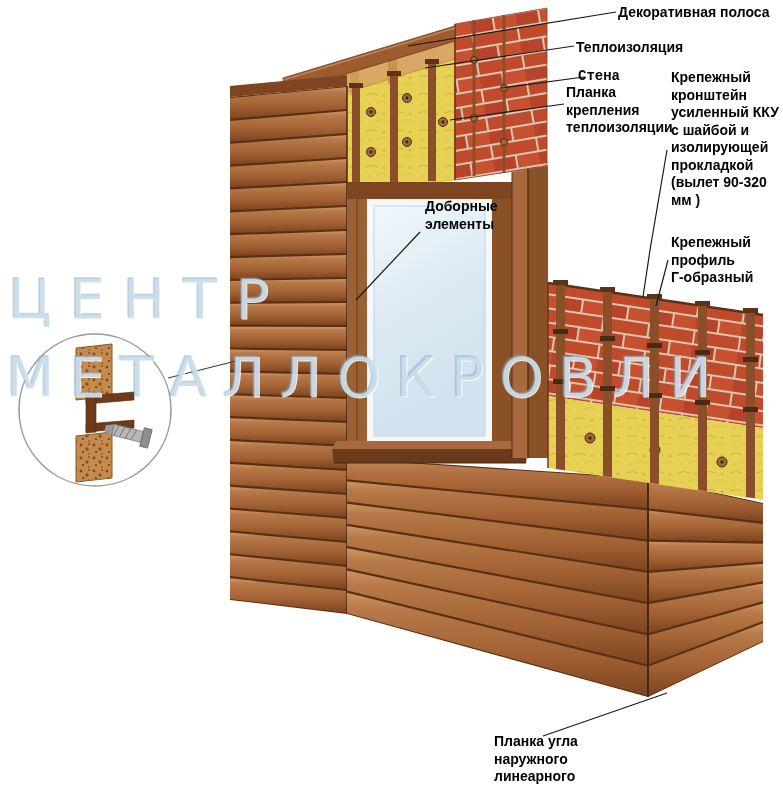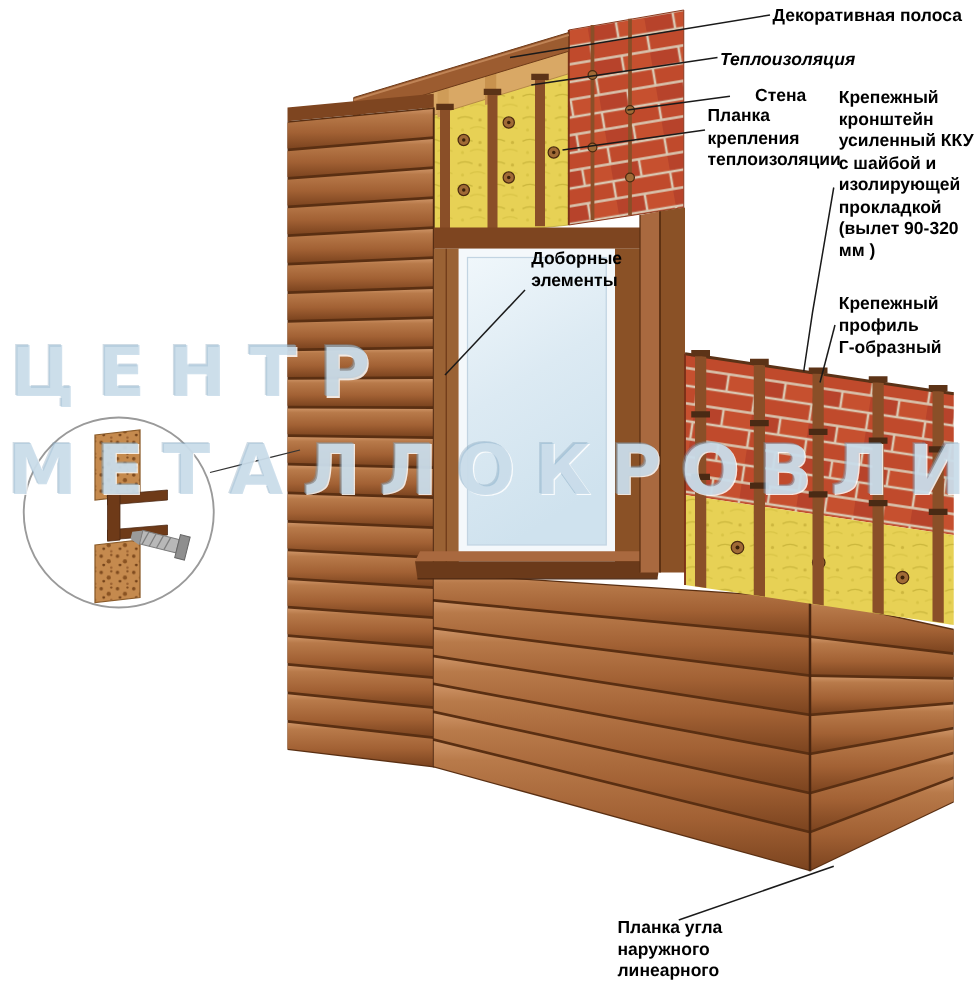--- a/index.html
+++ b/index.html
@@ -6,21 +6,21 @@
   #stage{
     position:relative;width:783px;height:790px;overflow:hidden;
     font-family:"Liberation Sans", sans-serif;background:#ffffff;
   }
   #diagram-svg{position:absolute;left:0;top:0;}
   .label{
     position:absolute;color:#000;font-size:14px;font-weight:700;
     line-height:1.25;white-space:pre-line;
   }
   .watermark{
-    position:absolute;font-family:"DejaVu Sans", sans-serif;font-weight:700;
+    position:absolute;font-family:"DejaVu Sans", sans-serif;font-weight:400;
     color:rgba(160,194,218,0.5);pointer-events:none;
     text-shadow:1px 1px 0 rgba(255,255,255,0.85), -1px -1px 0 rgba(120,155,180,0.35);
     user-select:none;
   }
   #wm1{left:8px;top:266px;font-size:56px;letter-spacing:18px;}
   #wm2{left:6px;top:344px;font-size:56px;letter-spacing:15px;}
 </style>
 </head>
 <body>
 
@@ -254,22 +254,22 @@
     <line x1="420" y1="232" x2="356" y2="300"></line>
     <line x1="668" y1="260" x2="656" y2="306"></line>
     <line x1="543" y1="736" x2="667" y2="693"></line>
   </g>
 </svg>
 
 <div id="wm1" class="watermark">ЦЕНТР</div>
 <div id="wm2" class="watermark">МЕТАЛЛОКРОВЛИ</div>
 
 <div class="label" style="left:618px;top:4px;width:160px;">Декоративная полоса</div>
-<div class="label" style="left:576px;top:39px;width:130px;font-style:italic;">Теплоизоляция</div>
-<div class="label" style="left:604px;top:68px;width:70px;">Стена</div>
+<div class="label" style="left:576px;top:39px;width:130px;">Теплоизоляция</div>
+<div class="label" style="left:578px;top:68px;width:70px;font-family:Liberation Mono, monospace;">Стена</div>
 <div class="label" style="left:566px;top:84px;width:110px;">Планка
 крепления
 теплоизоляции</div>
 <div class="label" style="left:671px;top:69px;width:112px;">Крепежный
 кронштейн
 усиленный ККУ
 с шайбой и
 изолирующей
 прокладкой
 (вылет 90-320

